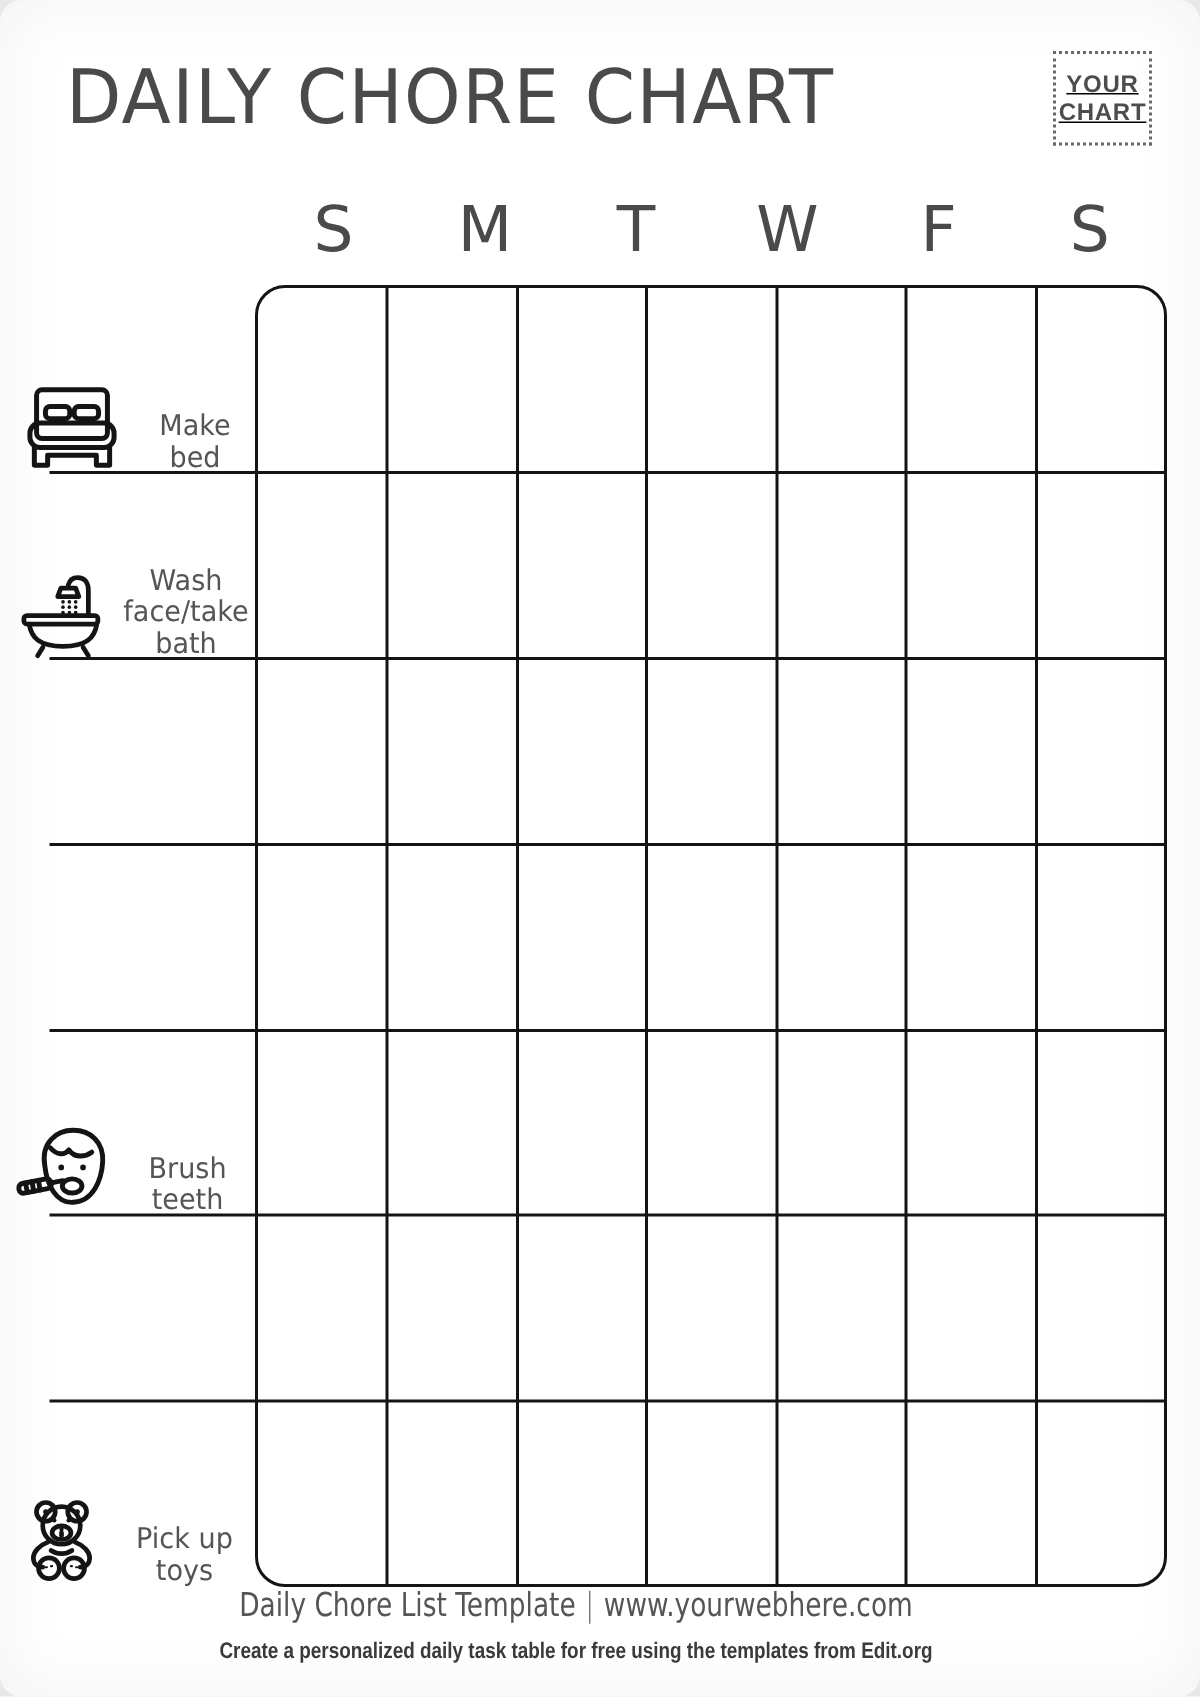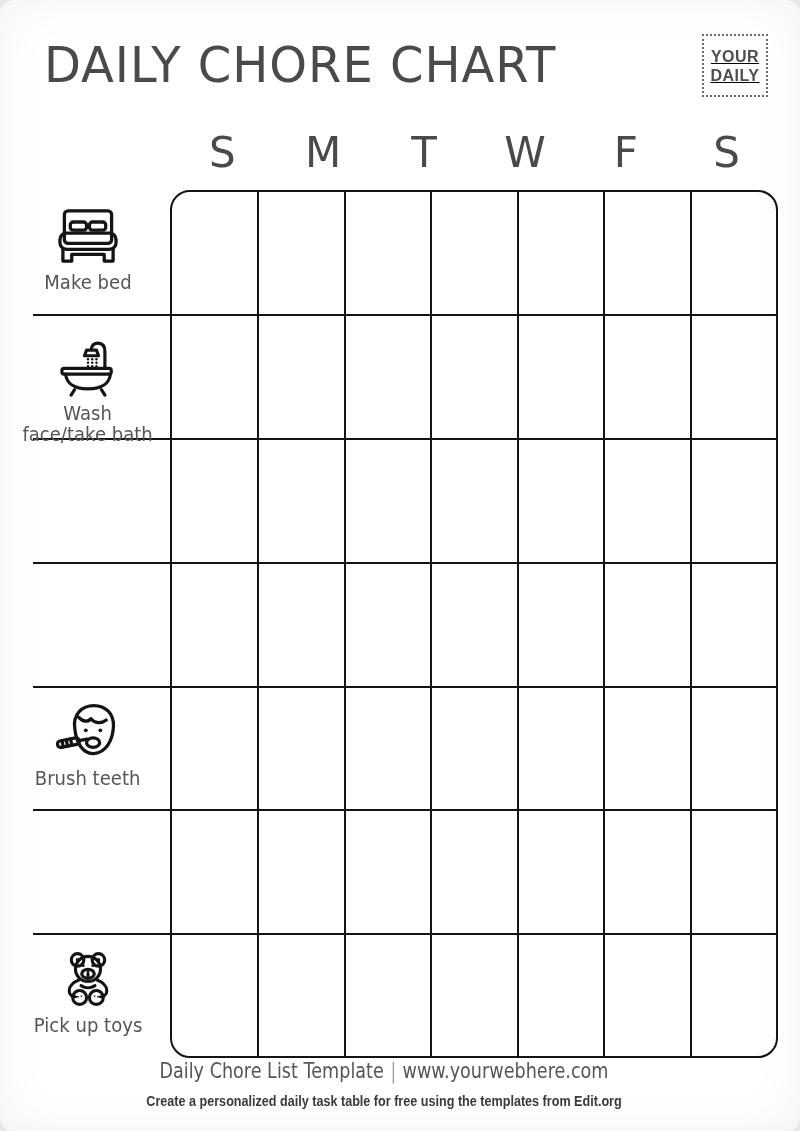--- a/index.html
+++ b/index.html
@@ -32,21 +32,21 @@
   }
   .grid-border{
     position:absolute;left:170px;top:190px;width:608px;height:868px;
     border:2.5px solid #141414;border-radius:20px;box-sizing:border-box;
     background:transparent;
   }
   .vline{position:absolute;top:192px;height:866px;width:2px;background:#141414;}
   .hline{position:absolute;left:33px;width:745px;height:2px;background:#141414;}
   .chore-row{
     position:absolute;left:6px;width:164px;height:124px;
-    display:flex;flex-direction:column;align-items:center;box-sizing:border-box;
+    display:flex;flex-direction:row;align-items:flex-end;box-sizing:border-box;
   }
   .chore-icon{flex:none;}
   .chore-icon svg{display:block;}
   .chore-label{
     margin-top:5px;font-size:19px;line-height:21px;color:#555555;text-align:center;
     white-space:pre-line;transform:scaleX(0.95);font-family:"DejaVu Sans",sans-serif;
   }
   .footer-line1{
     position:absolute;left:0;top:1058px;width:768px;text-align:center;
     font-size:22px;color:#555555;transform:scaleX(0.8);white-space:nowrap;
@@ -63,21 +63,21 @@
 </style>
 </head>
 <body>
 
 <div class="page">
 
   <div class="title">DAILY CHORE CHART</div>
 
   <div class="logo-box">
     <span>YOUR</span>
-    <span>DAILY</span>
+    <span>CHART</span>
   </div>
 
   <div class="day-header">
     <span>S</span>
     <span>M</span>
     <span>T</span>
     <span>W</span>
     <span>F</span>
     <span>S</span>
   </div>

